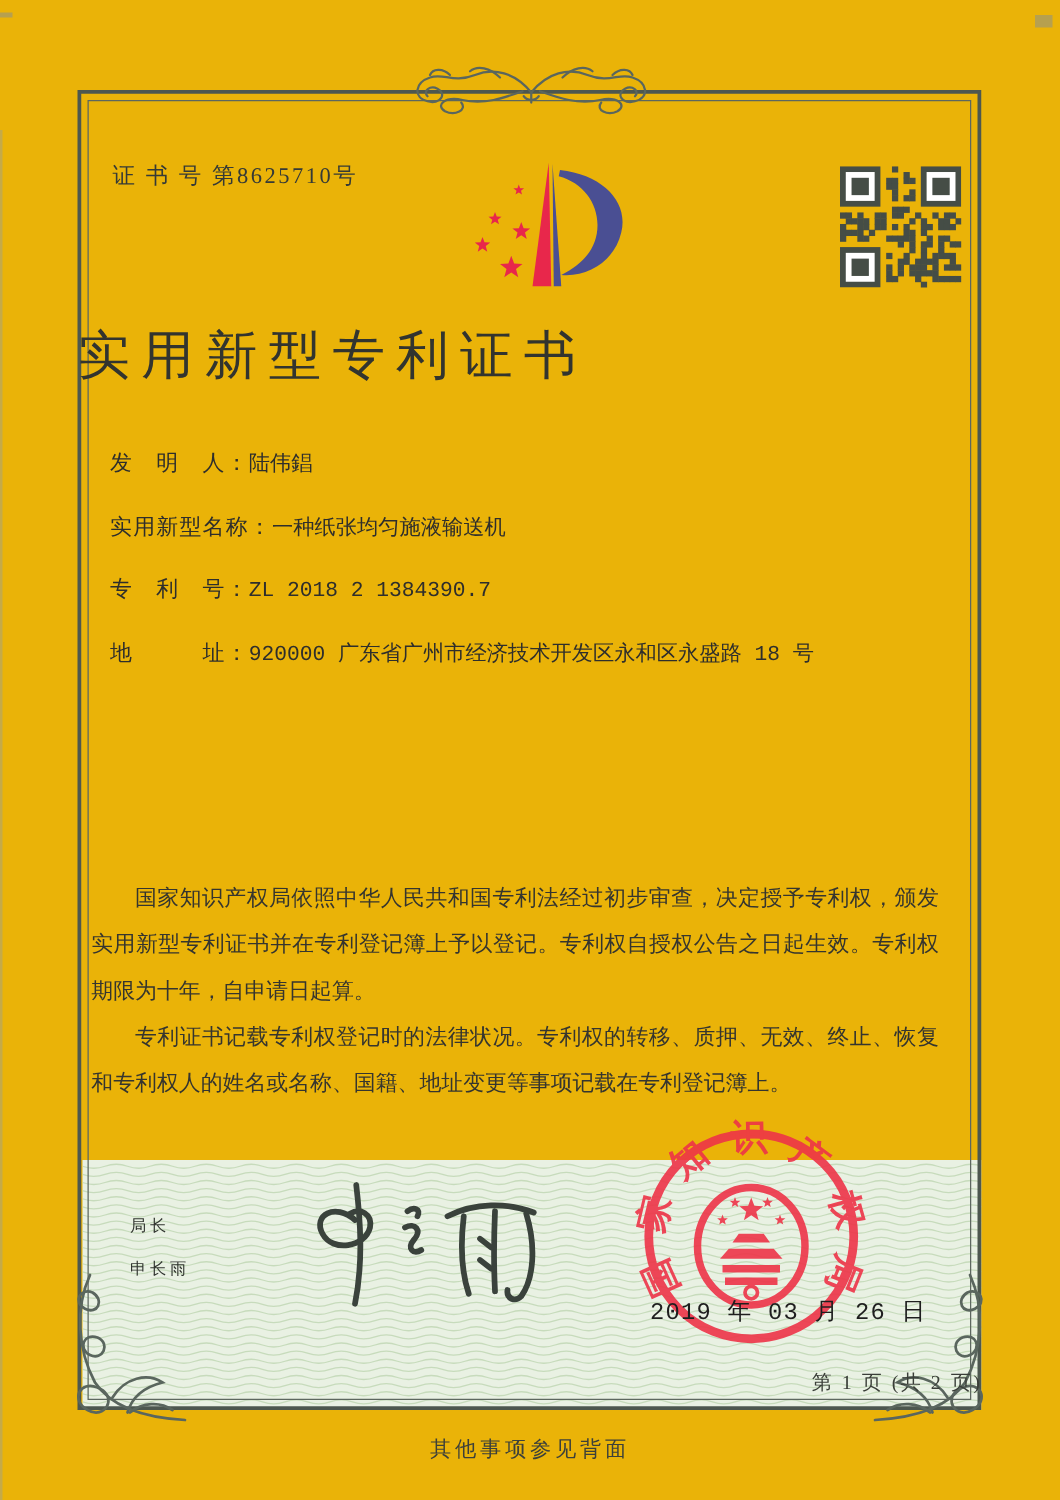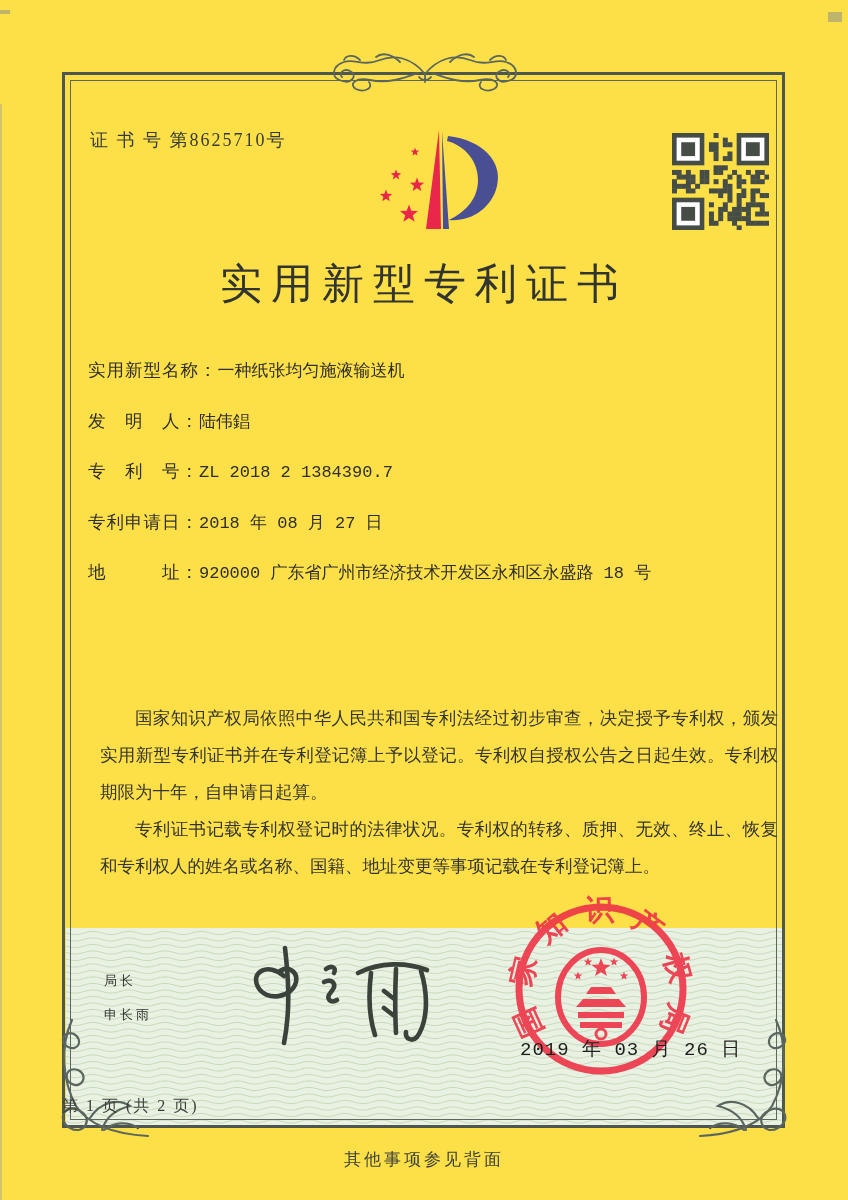--- a/index.html
+++ b/index.html
@@ -1,54 +1,54 @@
 <!DOCTYPE html>
 <html><head>
 <meta charset="utf-8">
 <style>
   html,body{margin:0;padding:0;background:#ffffff;}
   .page{
     position:relative;width:848px;height:1200px;overflow:hidden;
-    background:#fde047;
+    background:#eab308;
     font-family:"Liberation Serif","DejaVu Serif",serif;
     color:#2b2b2b;
   }
   
   .artifact{position:absolute;background:#8a8f8a;opacity:.55;}
   
   .frame-outer{position:absolute;left:62px;top:72px;width:723px;height:1056px;
     border:3px solid #4d574f;box-sizing:border-box;z-index:3;pointer-events:none;}
   .frame-inner{position:absolute;left:70px;top:80px;width:707px;height:1040px;
     border:1px solid #5d675f;box-sizing:border-box;z-index:3;pointer-events:none;}
   .ornament{position:absolute;z-index:4;}
   .cert-no{position:absolute;left:90px;top:128px;font-size:18px;letter-spacing:2px;color:#353a37;z-index:5;}
   .logo{position:absolute;left:355px;top:124px;z-index:5;}
   .qr{position:absolute;left:672px;top:133px;z-index:5;}
-  .title{position:absolute;left:62px;top:256px;width:724px;text-align:center;
+  .title{position:absolute;left:62px;top:256px;width:724px;text-align:left;
     font-size:42px;letter-spacing:9px;color:#32342f;font-weight:500;z-index:5;}
   .fields{position:absolute;left:88px;top:358px;width:680px;z-index:5;}
   .frow{height:50.5px;font-size:17.5px;white-space:nowrap;}
   .frow .lbl{letter-spacing:1px;color:#2e2e2c;}
   .frow .val{font-family:"Liberation Mono","DejaVu Sans Mono","Liberation Serif",serif;
     font-size:17px;color:#2e2e2c;}
   .grant-right{position:absolute;left:342px;display:inline-block;}
   .grant-row{position:relative;}
-  .paras{position:absolute;left:100px;top:700px;width:678px;z-index:5;
+  .paras{position:absolute;left:73px;top:700px;width:678px;z-index:5;
     font-size:17.5px;line-height:37px;color:#35352f;text-align:justify;}
   .paras p{margin:0;text-indent:2em;}
   .band{position:absolute;left:66px;top:928px;width:719px;height:200px;
     background:#e9f1e3;z-index:1;}
   .signer{position:absolute;left:104px;top:972px;z-index:5;font-size:13px;color:#30342f;}
   .signer div{margin-bottom:16px;letter-spacing:3px;}
   .signature{position:absolute;left:238px;top:942px;z-index:5;}
   .seal{position:absolute;left:506px;top:894px;z-index:6;opacity:.9;}
   .seal-date{position:absolute;left:520px;top:1036px;z-index:7;font-size:19px;
     letter-spacing:1px;color:#1e1e1e;
     font-family:"Liberation Mono","DejaVu Sans Mono","Liberation Serif",serif;}
-  .page-indicator{position:absolute;left:62px;top:1096px;width:724px;text-align:left;
+  .page-indicator{position:absolute;left:62px;top:1096px;width:724px;text-align:right;
     font-size:16px;z-index:5;color:#3a3e38;letter-spacing:2px;}
   .footer-note{position:absolute;left:0;top:1148px;width:848px;text-align:center;
     font-size:17px;letter-spacing:3px;color:#3c403a;z-index:5;}
   .edge-shadow{position:absolute;left:0;top:104px;width:2px;height:1096px;
     background:#9aa09a;opacity:.45;z-index:8;}
 </style>
 </head>
 <body>
 
 <div class="page">
@@ -270,30 +270,27 @@
       <rect x="73.90" y="9.24" width="13.86" height="13.86" fill="#454d46"></rect>
       <rect x="0.00" y="64.67" width="32.33" height="32.33" fill="#454d46"></rect>
       <rect x="4.62" y="69.29" width="23.10" height="23.10" fill="#fff"></rect>
       <rect x="9.24" y="73.90" width="13.86" height="13.86" fill="#454d46"></rect>
     </svg>
 
   <div class="title">实用新型专利证书</div>
 
   <div class="fields">
     <div class="frow">
+      <span class="lbl">发　明　人：</span><span class="val">陆伟錩</span>
+    </div>
+    <div class="frow">
       <span class="lbl">实用新型名称：</span><span class="val">一种纸张均匀施液输送机</span>
     </div>
     <div class="frow">
-      <span class="lbl">发　明　人：</span><span class="val">陆伟錩</span>
-    </div>
-    <div class="frow">
       <span class="lbl">专　利　号：</span><span class="val">ZL 2018 2 1384390.7</span>
-    </div>
-    <div class="frow">
-      <span class="lbl">专利申请日：</span><span class="val">2018 年 08 月 27 日</span>
     </div>
     <div class="frow">
       <span class="lbl">地　　　址：</span><span class="val">920000 广东省广州市经济技术开发区永和区永盛路 18 号</span>
     </div>
   </div>
 
   <div class="paras">
     <p>国家知识产权局依照中华人民共和国专利法经过初步审查，决定授予专利权，颁发实用新型专利证书并在专利登记簿上予以登记。专利权自授权公告之日起生效。专利权期限为十年，自申请日起算。</p>
     <p>专利证书记载专利权登记时的法律状况。专利权的转移、质押、无效、终止、恢复和专利权人的姓名或名称、国籍、地址变更等事项记载在专利登记簿上。</p>
   </div>

